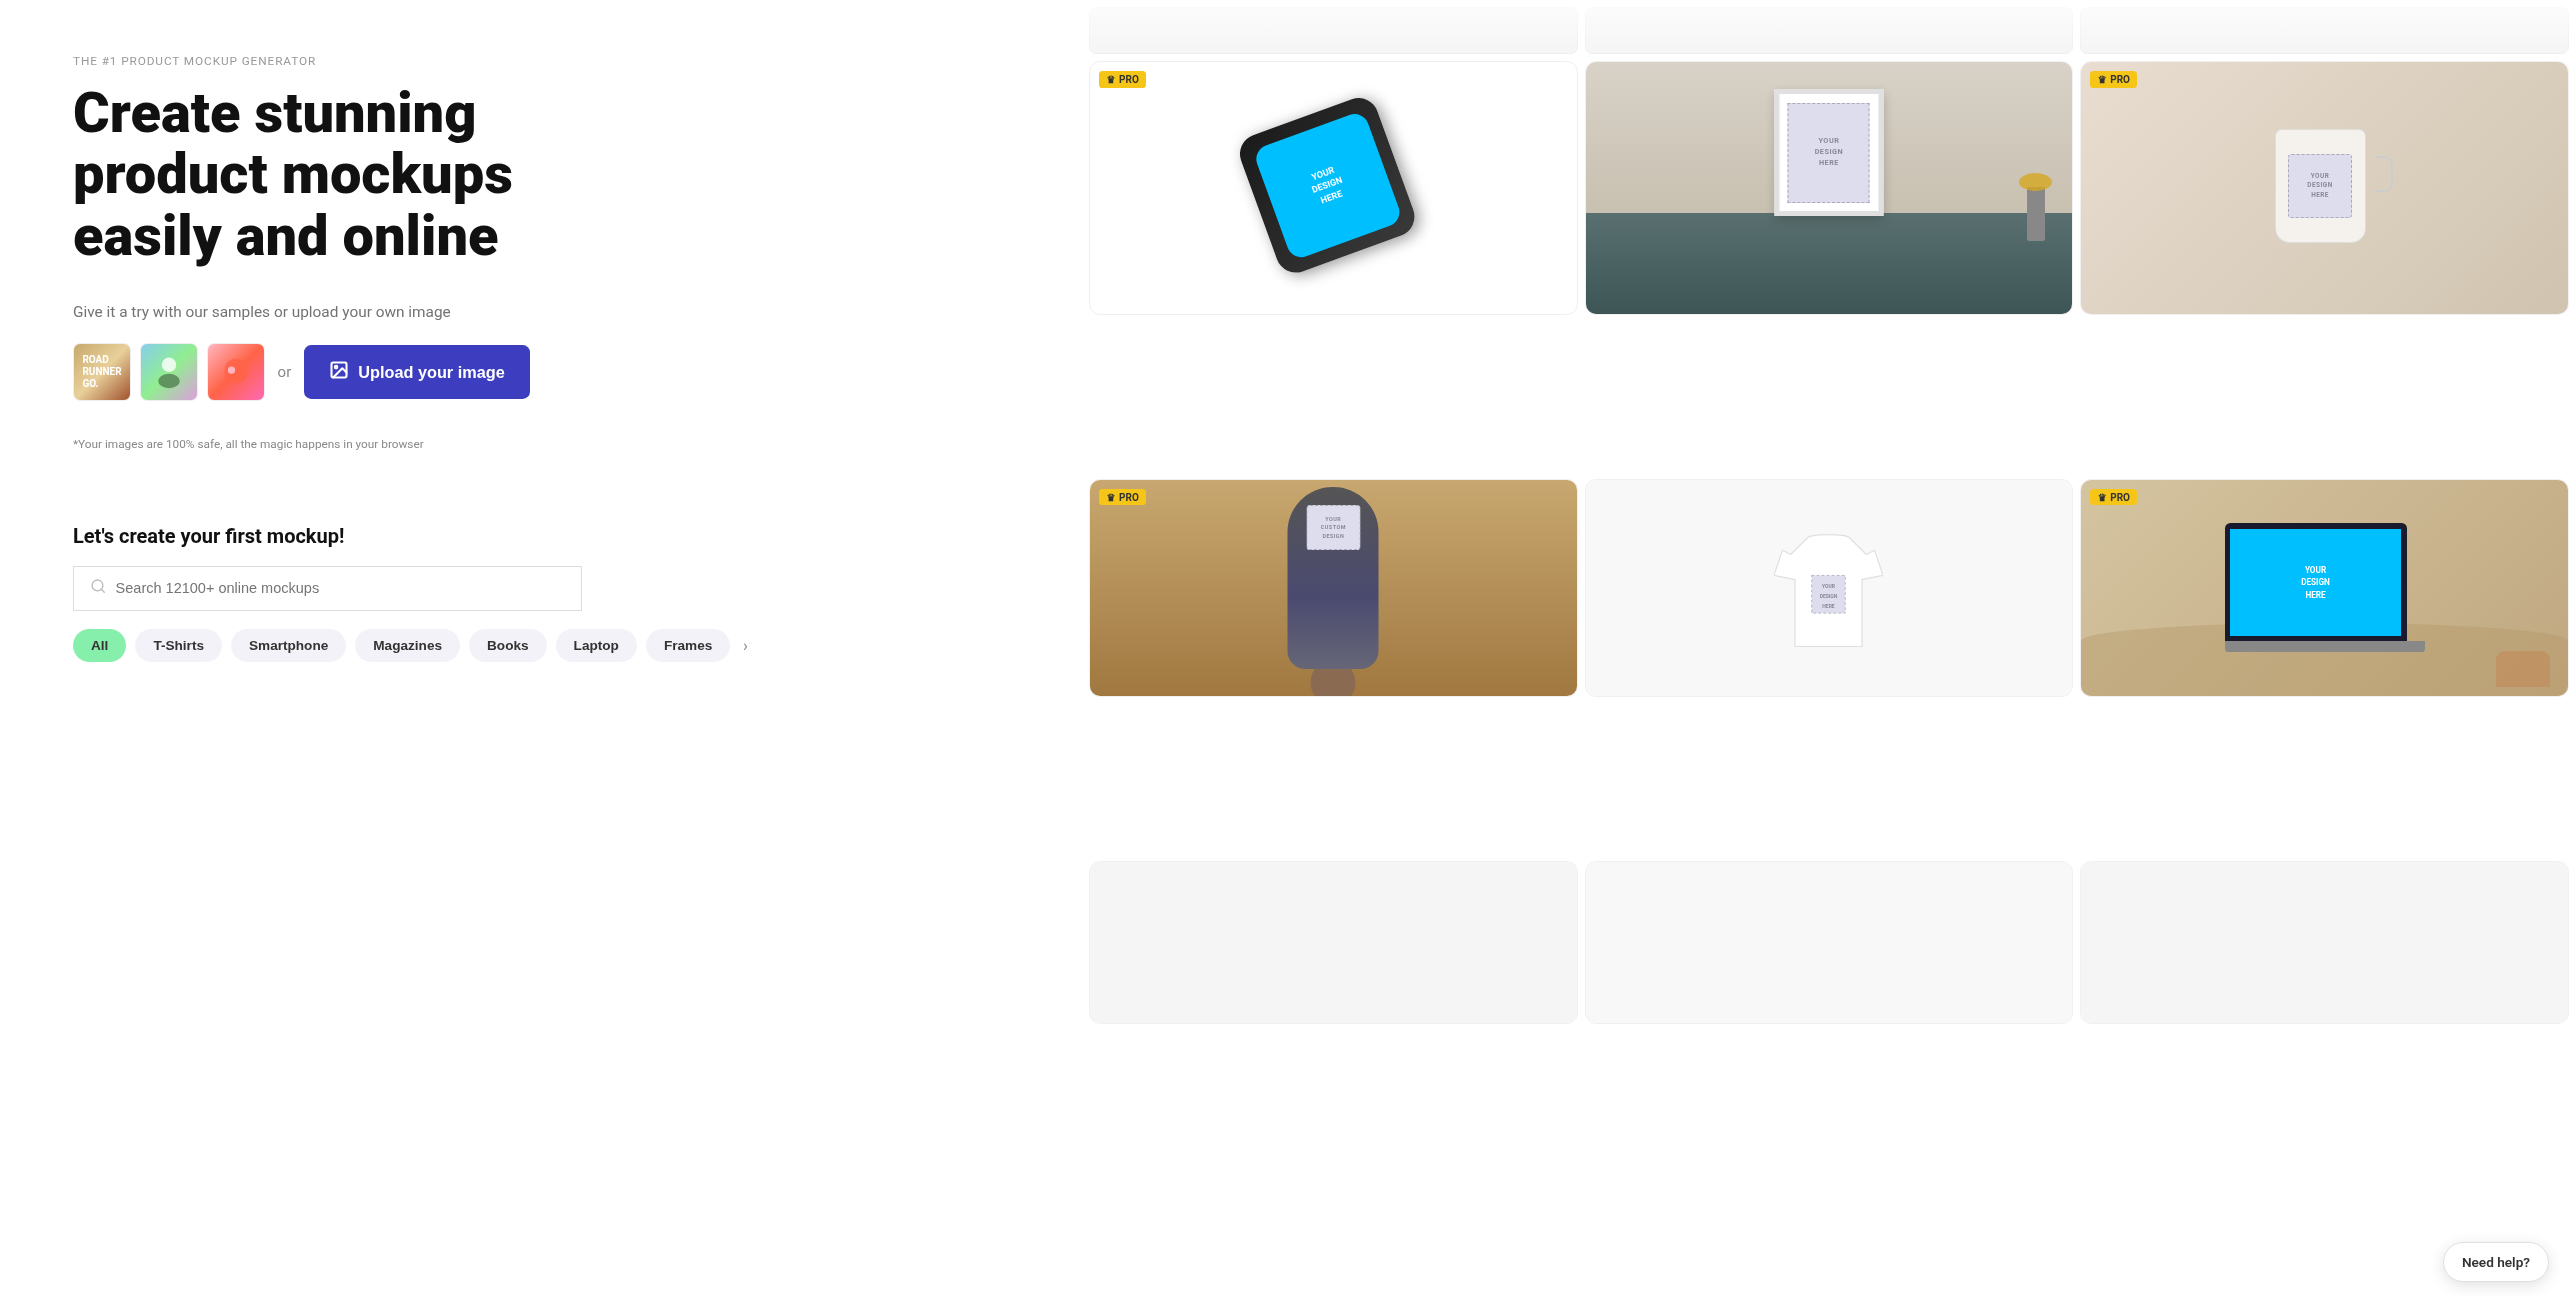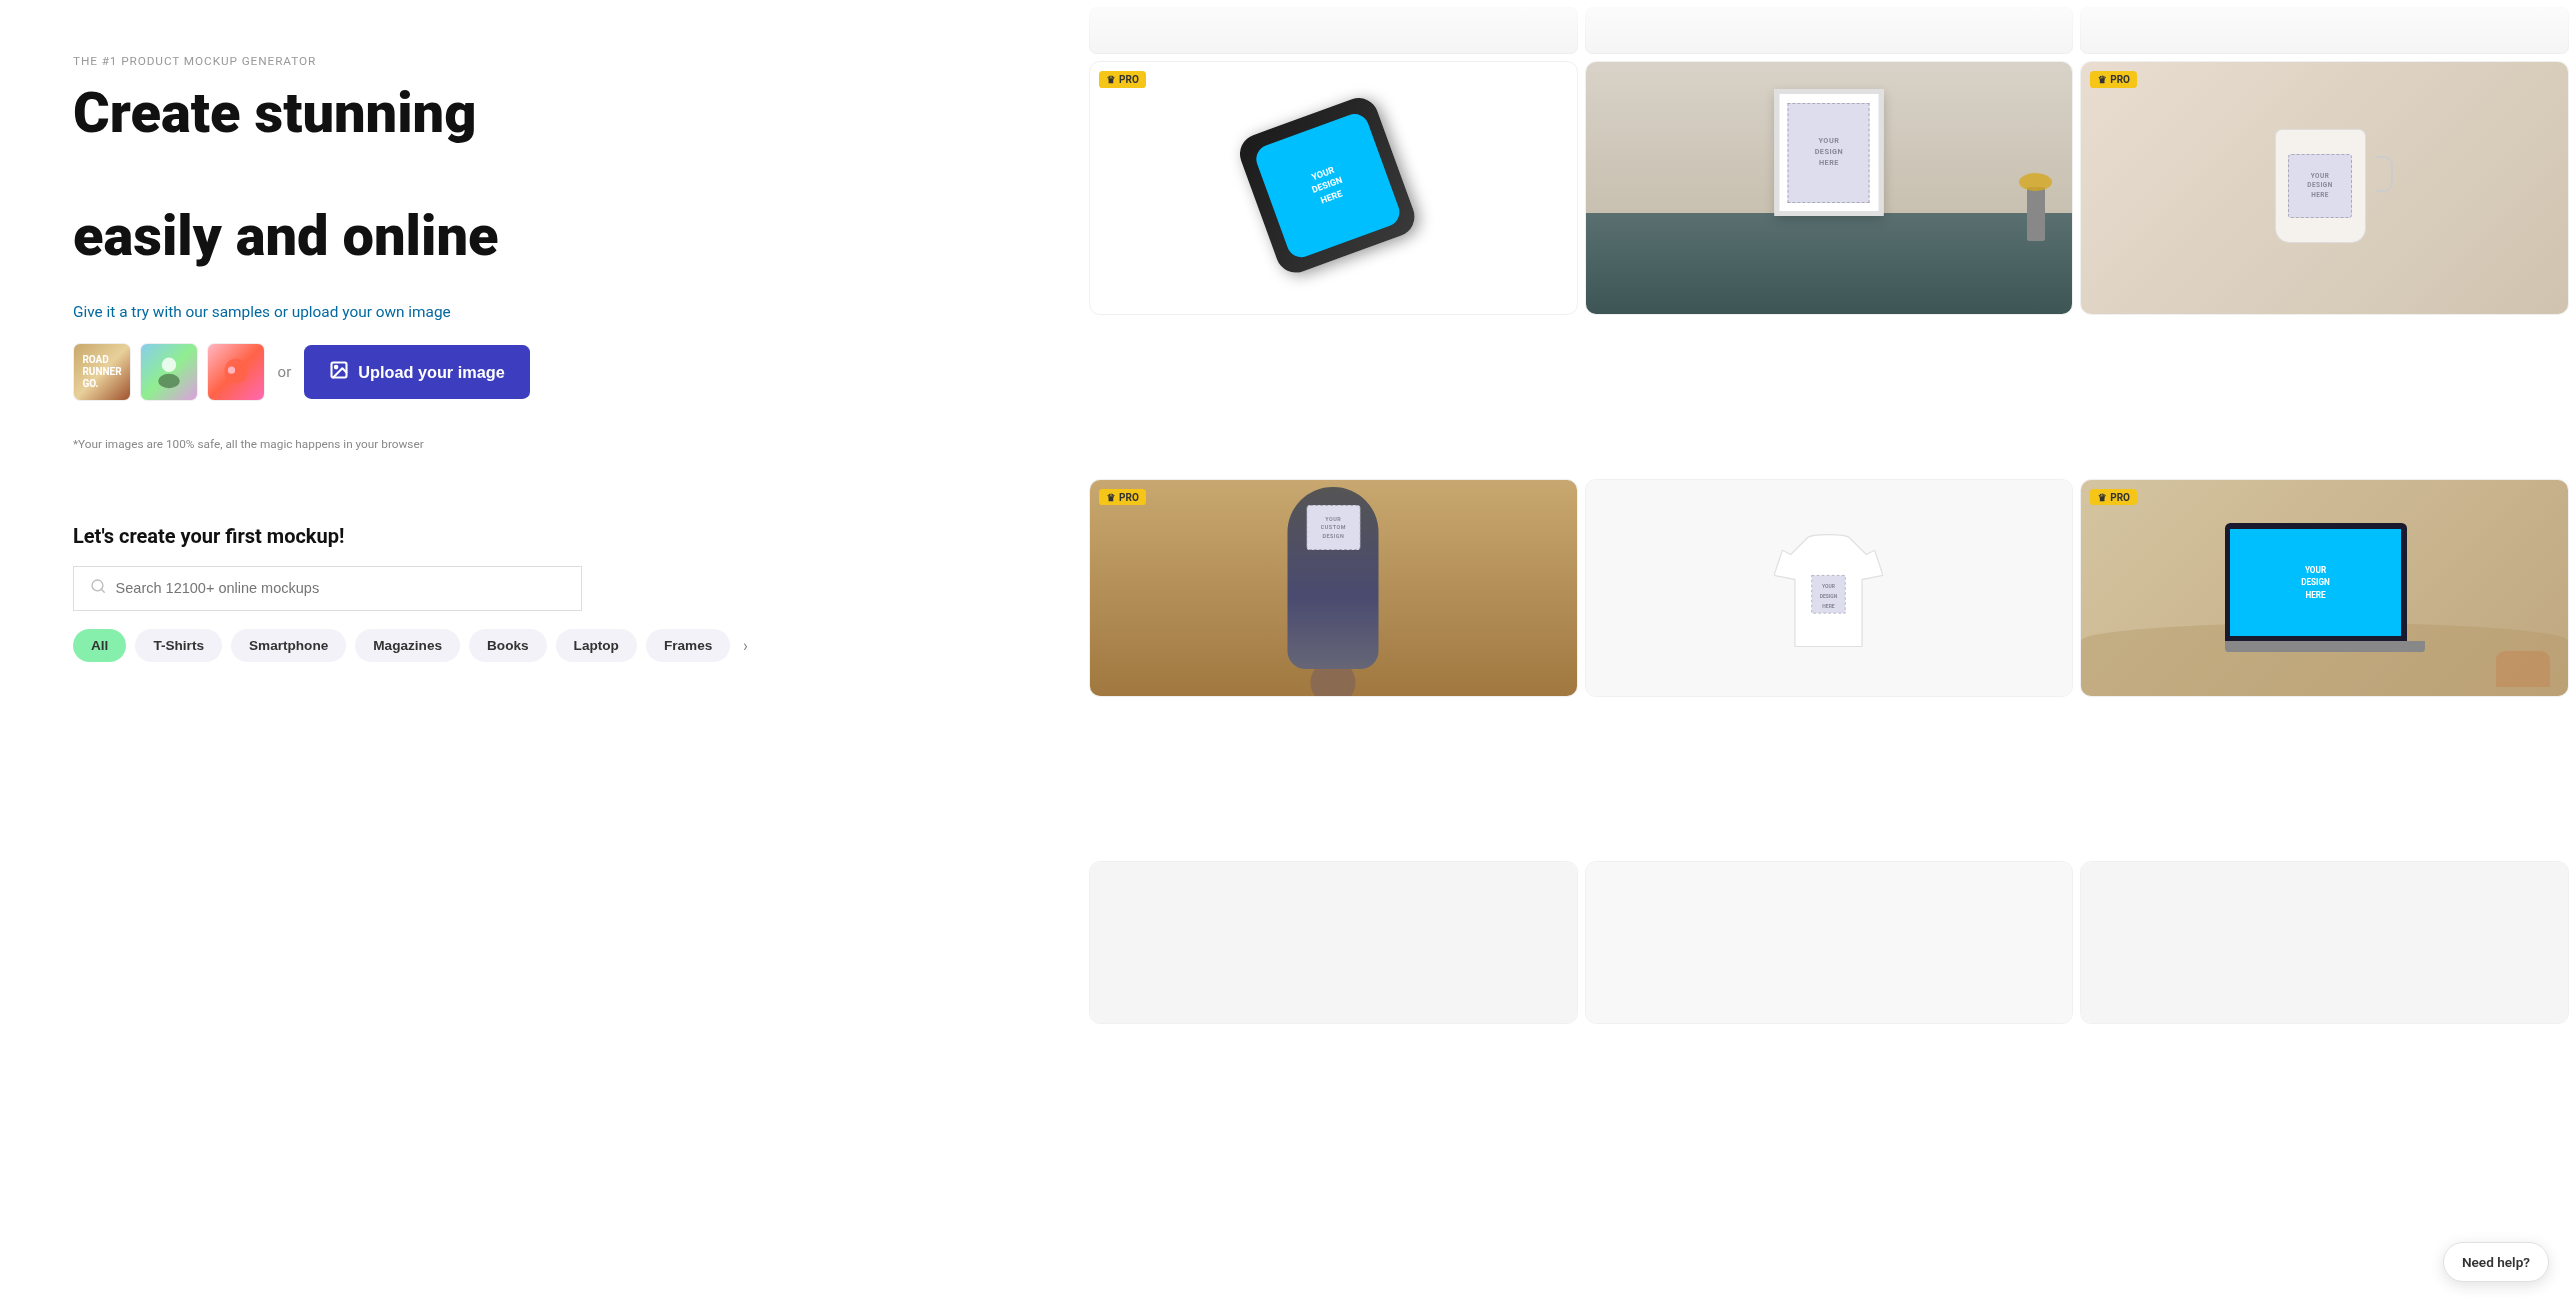--- a/index.html
+++ b/index.html
@@ -37,21 +37,21 @@
     .hero-title {
       font-size: 56px;
       font-weight: 900;
       line-height: 1.1;
       color: #111;
       margin-bottom: 36px;
     }
 
     .subtitle {
       font-size: 15.4px;
-      color: #0369a1;
+      color: #737373;
       margin-bottom: 22px;
     }
 
     .sample-row {
       display: flex;
       align-items: center;
       gap: 9px;
       margin-bottom: 27px;
     }
 
@@ -294,21 +294,21 @@
 </head>
 <body>
 
 <div class="page-wrapper">
 
   <div class="left-panel">
     <p class="tagline">THE #1 PRODUCT MOCKUP GENERATOR</p>
 
     <h1 class="hero-title">
       <span>Create stunning</span><br>
-      <br>
+      <span>product mockups</span><br>
       <span>easily and online</span>
     </h1>
 
     <p class="subtitle">Give it a try with our samples or upload your own image</p>
 
     <div class="sample-row">
 
       <div class="sample-thumb sample-thumb-1">
         ROAD<br>RUNNER<br>GO.
       </div>

